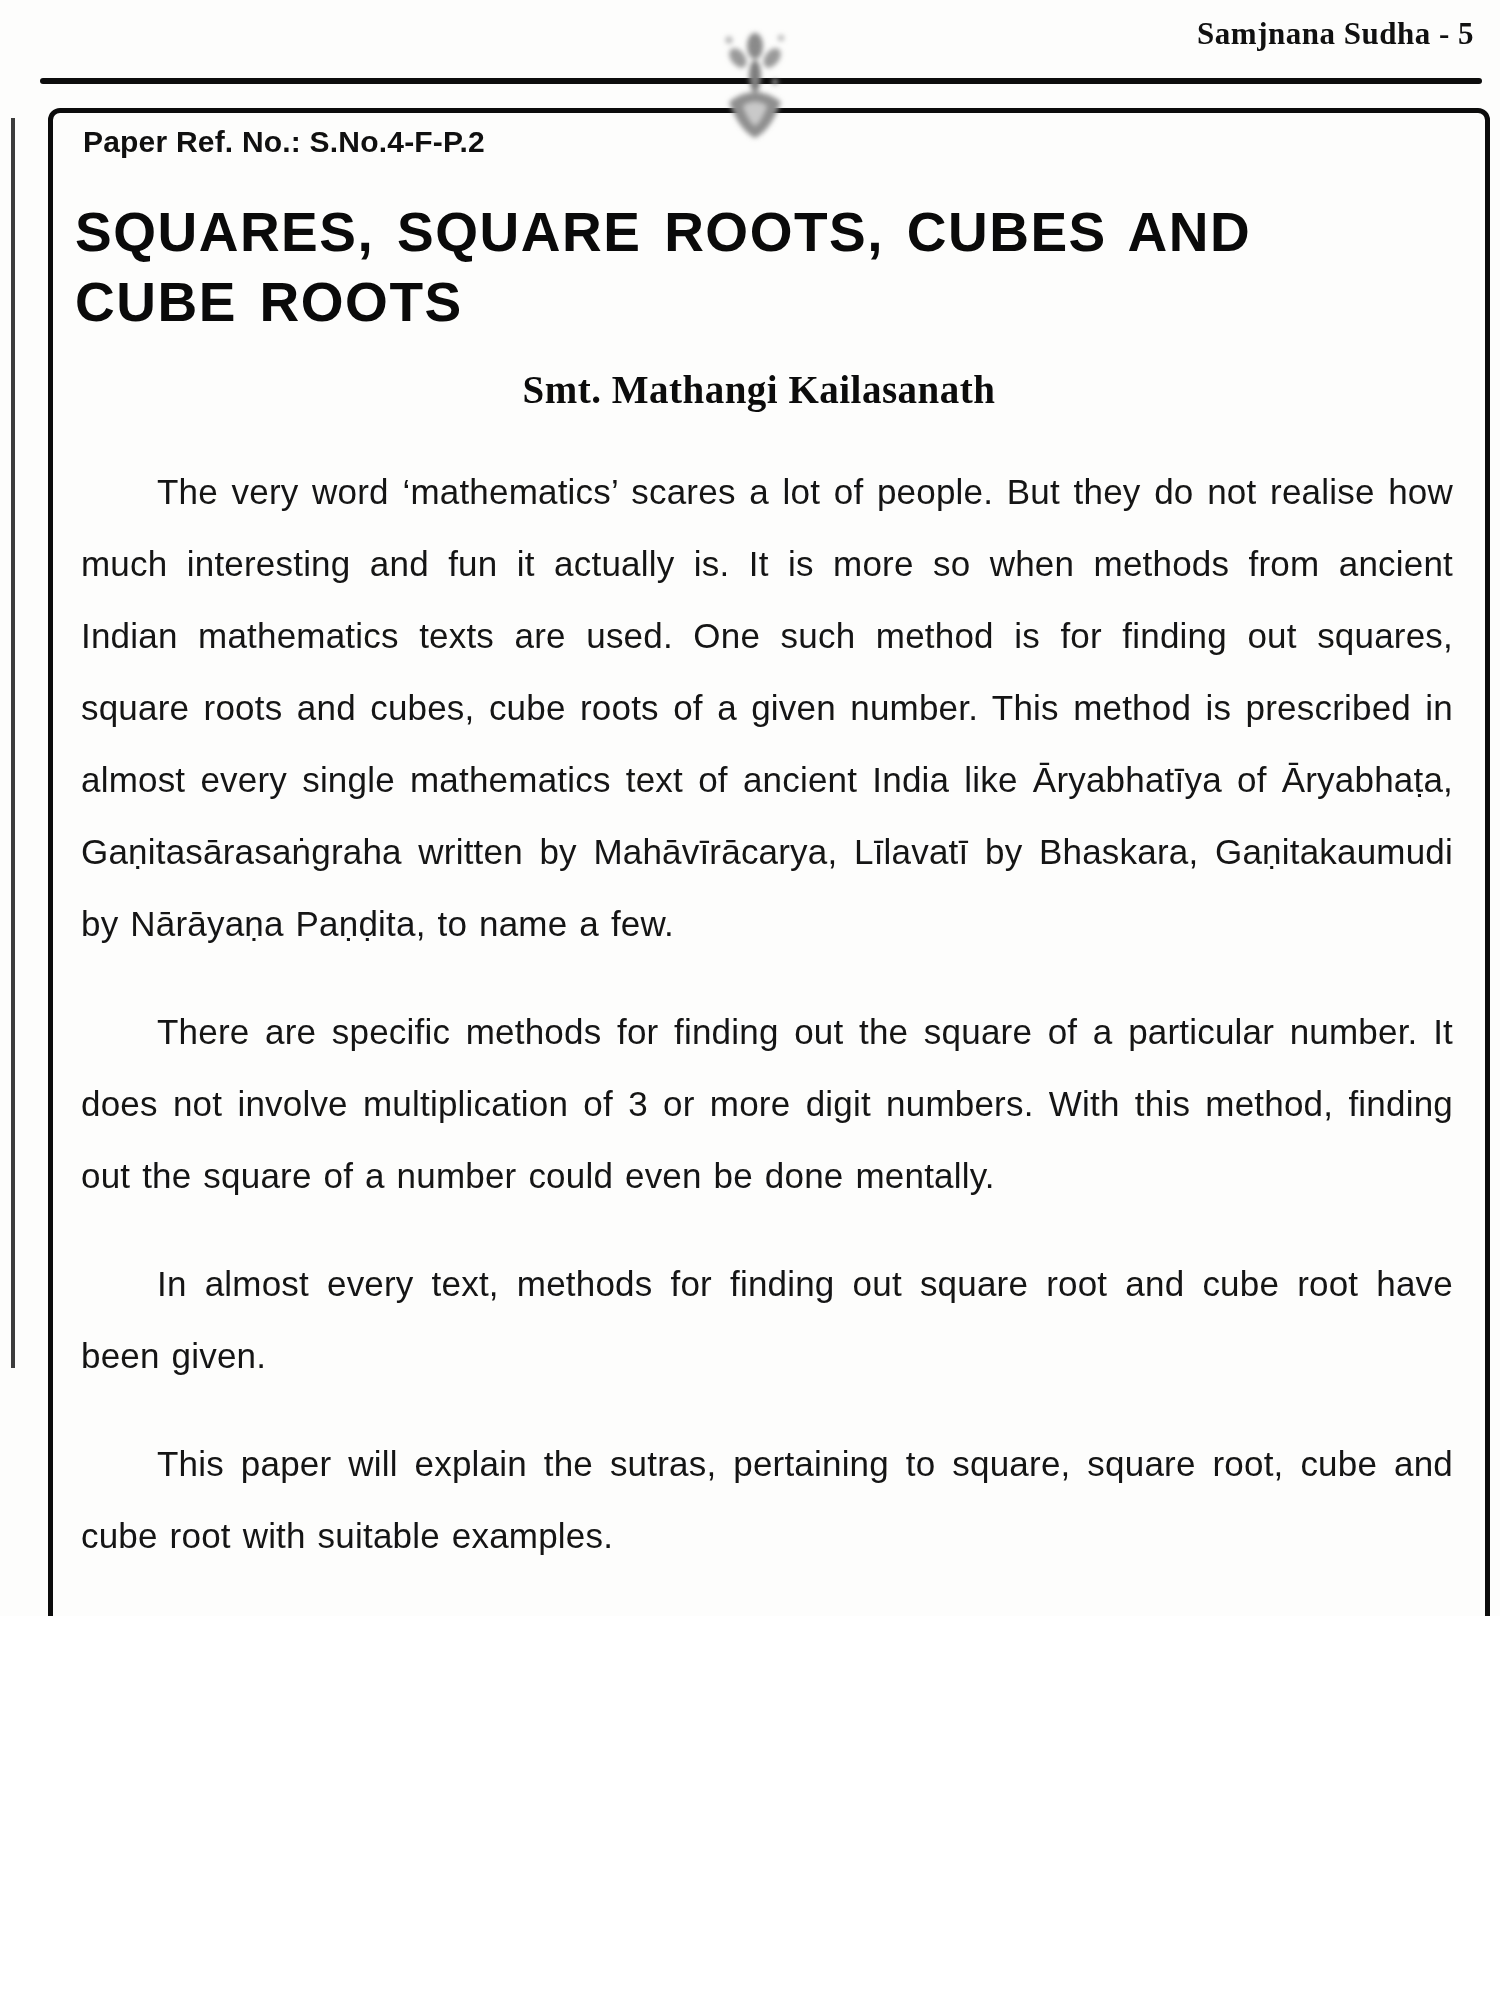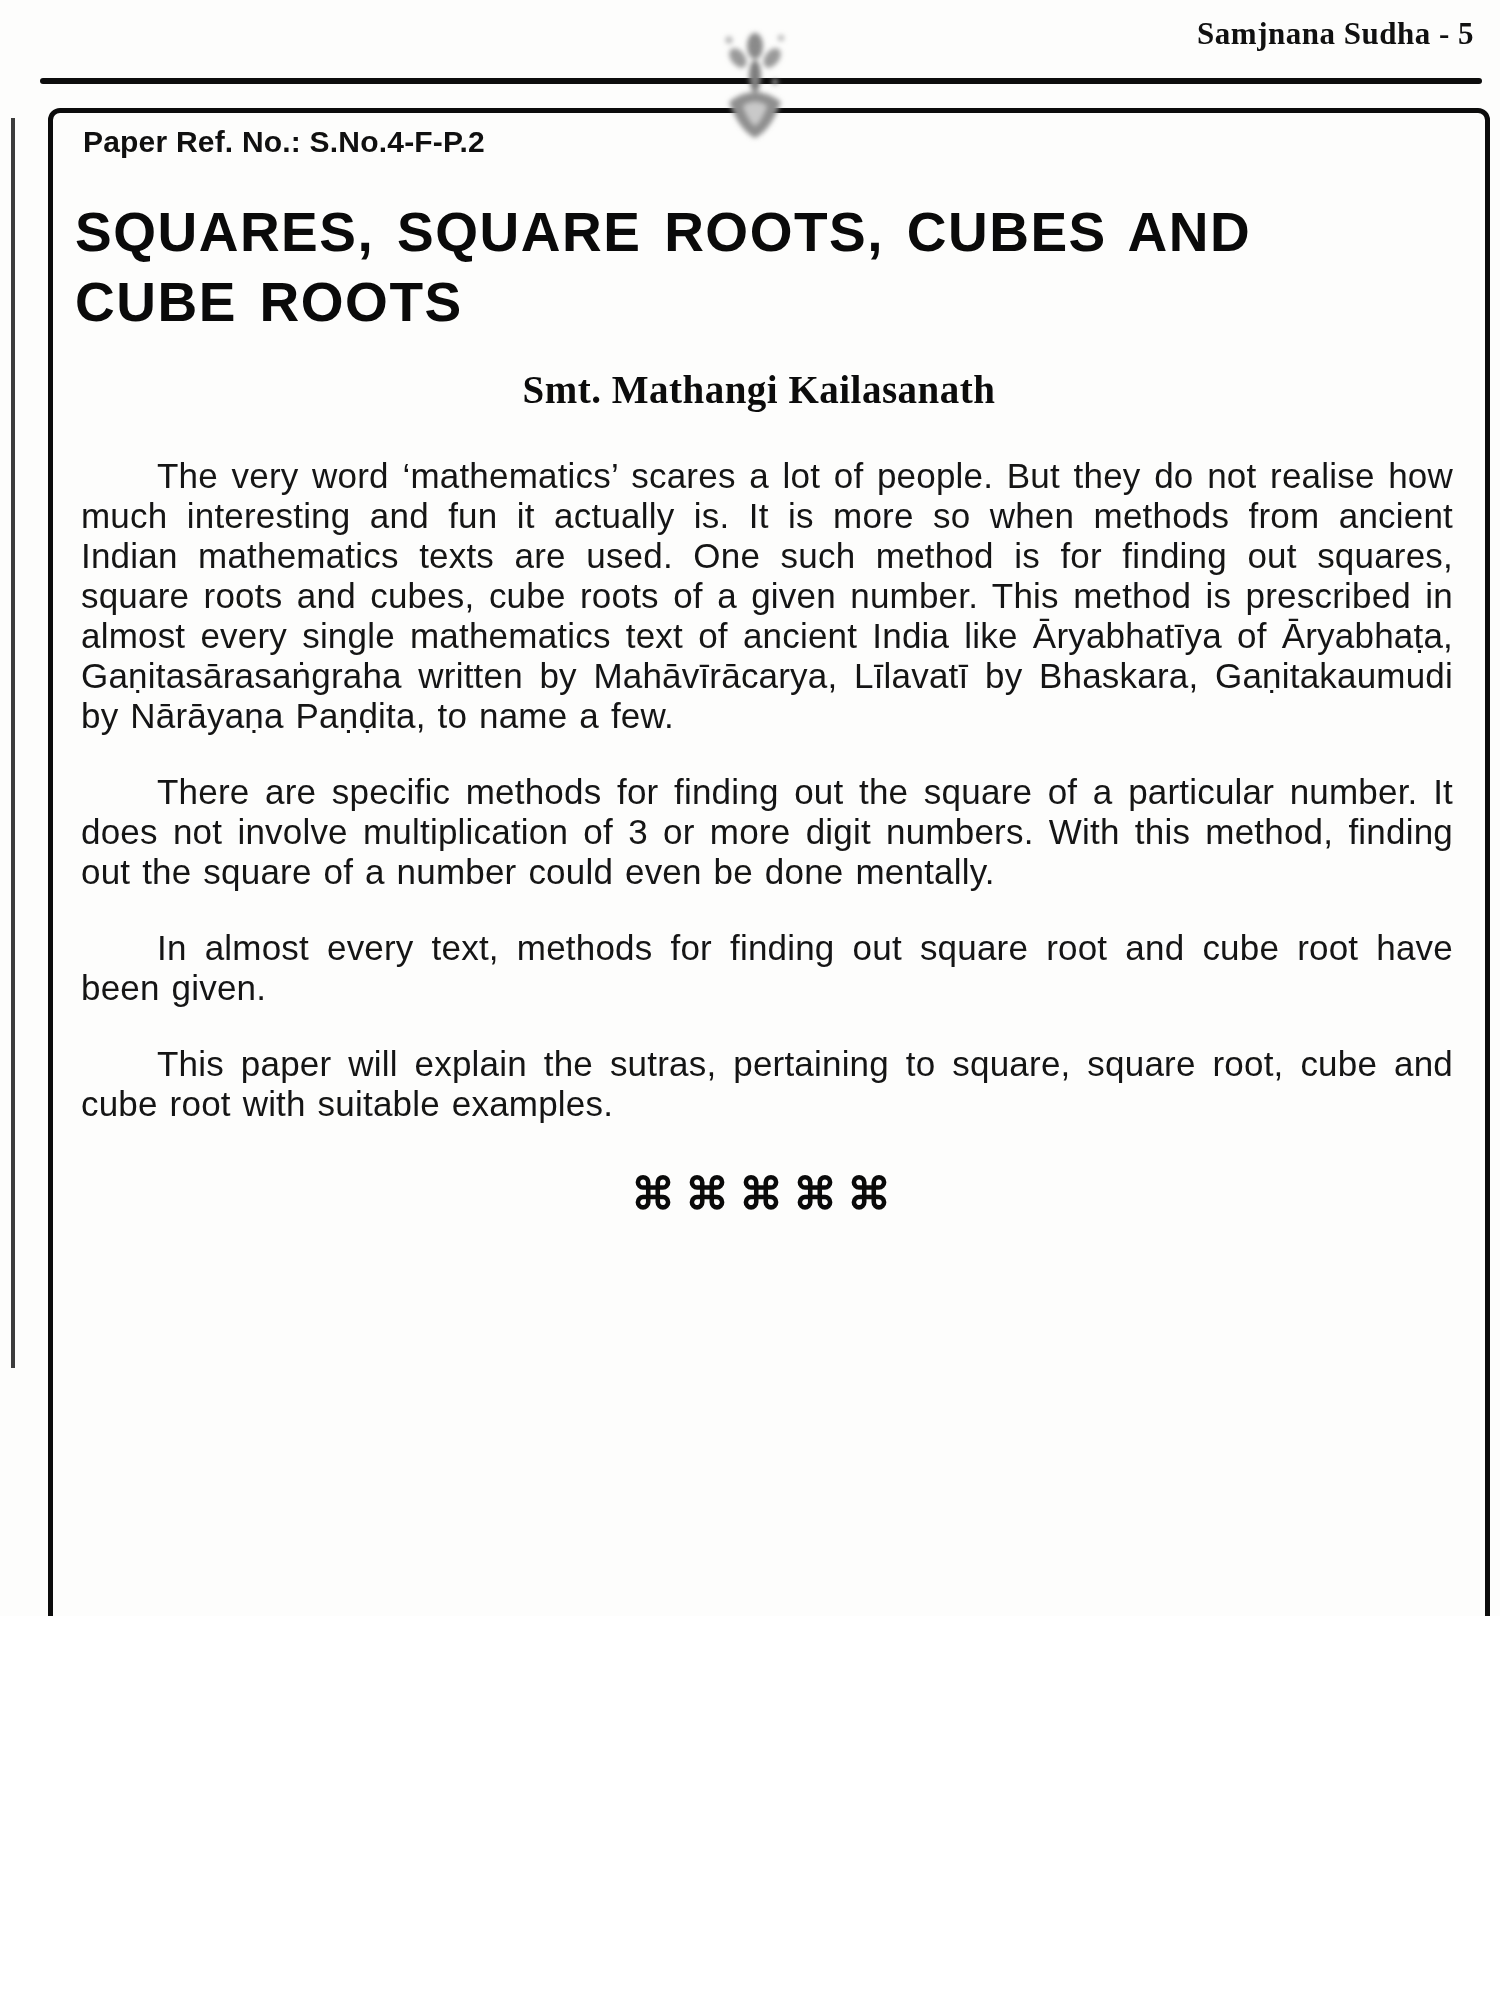--- a/index.html
+++ b/index.html
@@ -107,21 +107,21 @@
     font-weight: 700;
     font-size: 39px;
     color: #0c0c0c;
     letter-spacing: 0.5px;
   }
 
   .body-para {
     margin: 36px 0 0 0;
     padding: 0 4px 0 6px;
     font-size: 35px;
-    line-height: 40px;
+    line-height: 72px;
     color: #151515;
     text-align: justify;
     text-indent: 76px;
     letter-spacing: 0.2px;
     word-spacing: 2px;
   }
   .body-para:first-of-type { margin-top: 44px; }
 
   .divider {
     margin-top: 44px;

